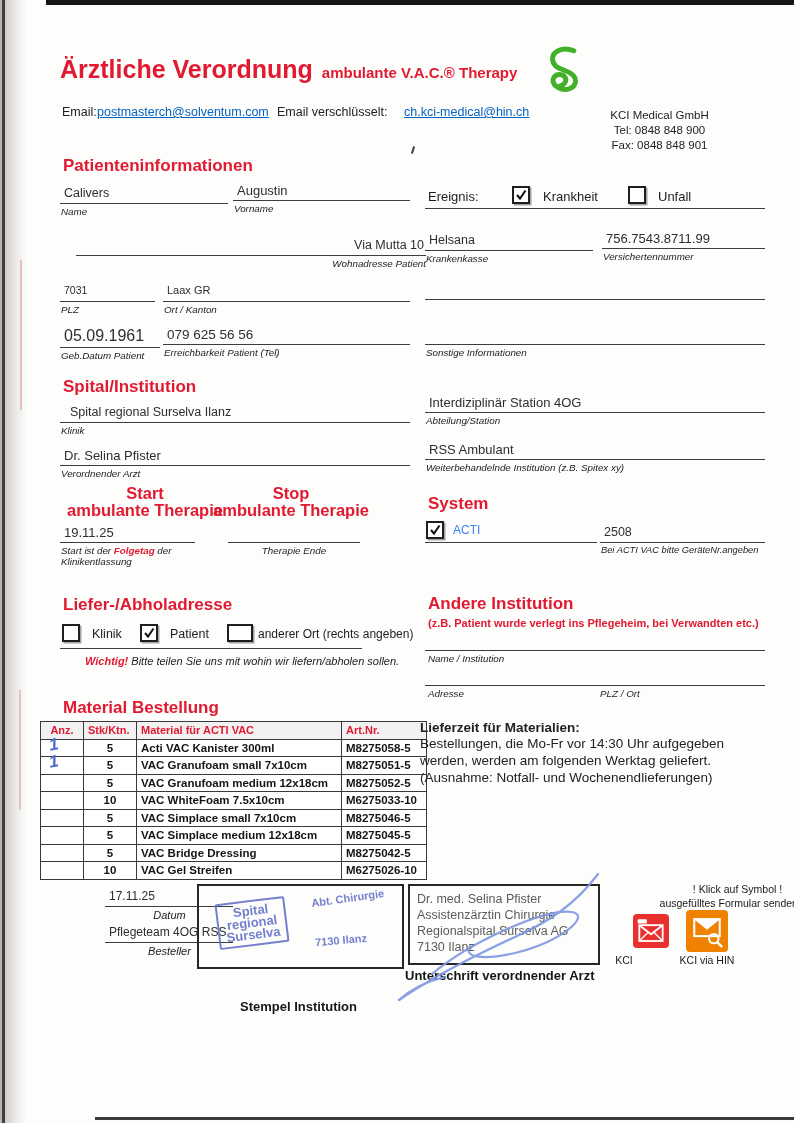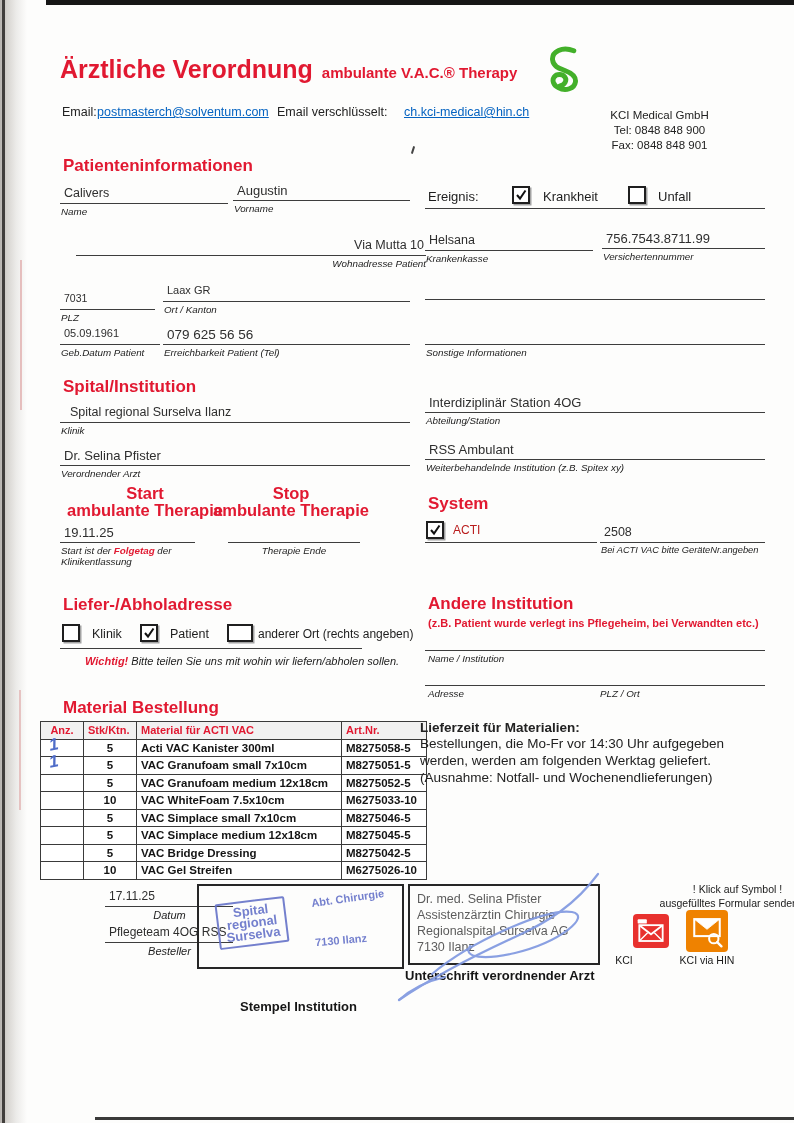--- a/index.html
+++ b/index.html
@@ -119,29 +119,29 @@
   </div>
   <div class="abs field" style="left:233px;top:183px;width:177px;">
     <span class="val" style="font-size:13px;">Augustin</span>
     <span class="lab">Vorname</span>
   </div>
   <div class="abs field" style="left:76px;top:238px;width:350px;text-align:right;">
     <span class="val">Via Mutta 10</span>
     <span class="lab">Wohnadresse  Patient</span>
   </div>
   <div class="abs field" style="left:60px;top:284px;width:95px;">
-    <span class="val" style="font-size:10.5px;margin-top:8px;">7031</span>
+    <span class="val" style="font-size:10.5px;">7031</span>
     <span class="lab">PLZ</span>
   </div>
   <div class="abs field" style="left:163px;top:284px;width:247px;">
     <span class="val" style="font-size:11px;">Laax GR</span>
     <span class="lab">Ort / Kanton</span>
   </div>
   <div class="abs field" style="left:60px;top:327px;width:100px;">
-    <span class="val" style="font-size:11px;">05.09.1961</span>
+    <span class="val" style="font-size:16px;">05.09.1961</span>
     <span class="lab">Geb.Datum Patient</span>
   </div>
   <div class="abs field" style="left:163px;top:327px;width:247px;">
     <span class="val" style="font-size:13.5px;">079 625 56 56</span>
     <span class="lab">Erreichbarkeit Patient (Tel)</span>
   </div>
 
   <span class="abs cbtxt" style="left:428px;top:189px;">Ereignis:</span>
   <span class="abs cb" style="left:512px;top:186px;">
     <svg viewBox="0 0 14 14">
@@ -204,21 +204,21 @@
     <span class="val" style="font-size:13px;">RSS Ambulant</span>
     <span class="lab">Weiterbehandelnde Institution (z.B. Spitex xy)</span>
   </div>
 
   <div class="abs sec" style="left:428px;top:494px;">System</div>
   <span class="abs cb" style="left:426px;top:521px;">
     <svg viewBox="0 0 14 14">
         <path d="M3 7 L6 10.5 L11.5 2.5" stroke="#111" stroke-width="2" fill="none"></path>
       </svg>
   </span>
-  <span class="abs" style="left:453px;top:523px;font-size:12px;color:#b91c1c;">ACTI</span>
+  <span class="abs" style="left:453px;top:523px;font-size:12px;color:#3b82f6;">ACTI</span>
   <div class="abs rule" style="left:425px;top:542px;width:172px;"></div>
   <div class="abs field" style="left:600px;top:525px;width:165px;">
     <span class="val">2508</span>
     <span class="lab" style="font-size:9.3px;">Bei ACTI VAC bitte GeräteNr.angeben</span>
   </div>
 
   <div class="abs sec" style="left:63px;top:595px;">Liefer-/Abholadresse</div>
   <span class="abs cb" style="left:62px;top:624px;"></span>
   <span class="abs cbtxt" style="left:92px;top:627px;font-size:12.5px;">Klinik</span>
   <span class="abs cb" style="left:140px;top:624px;">

